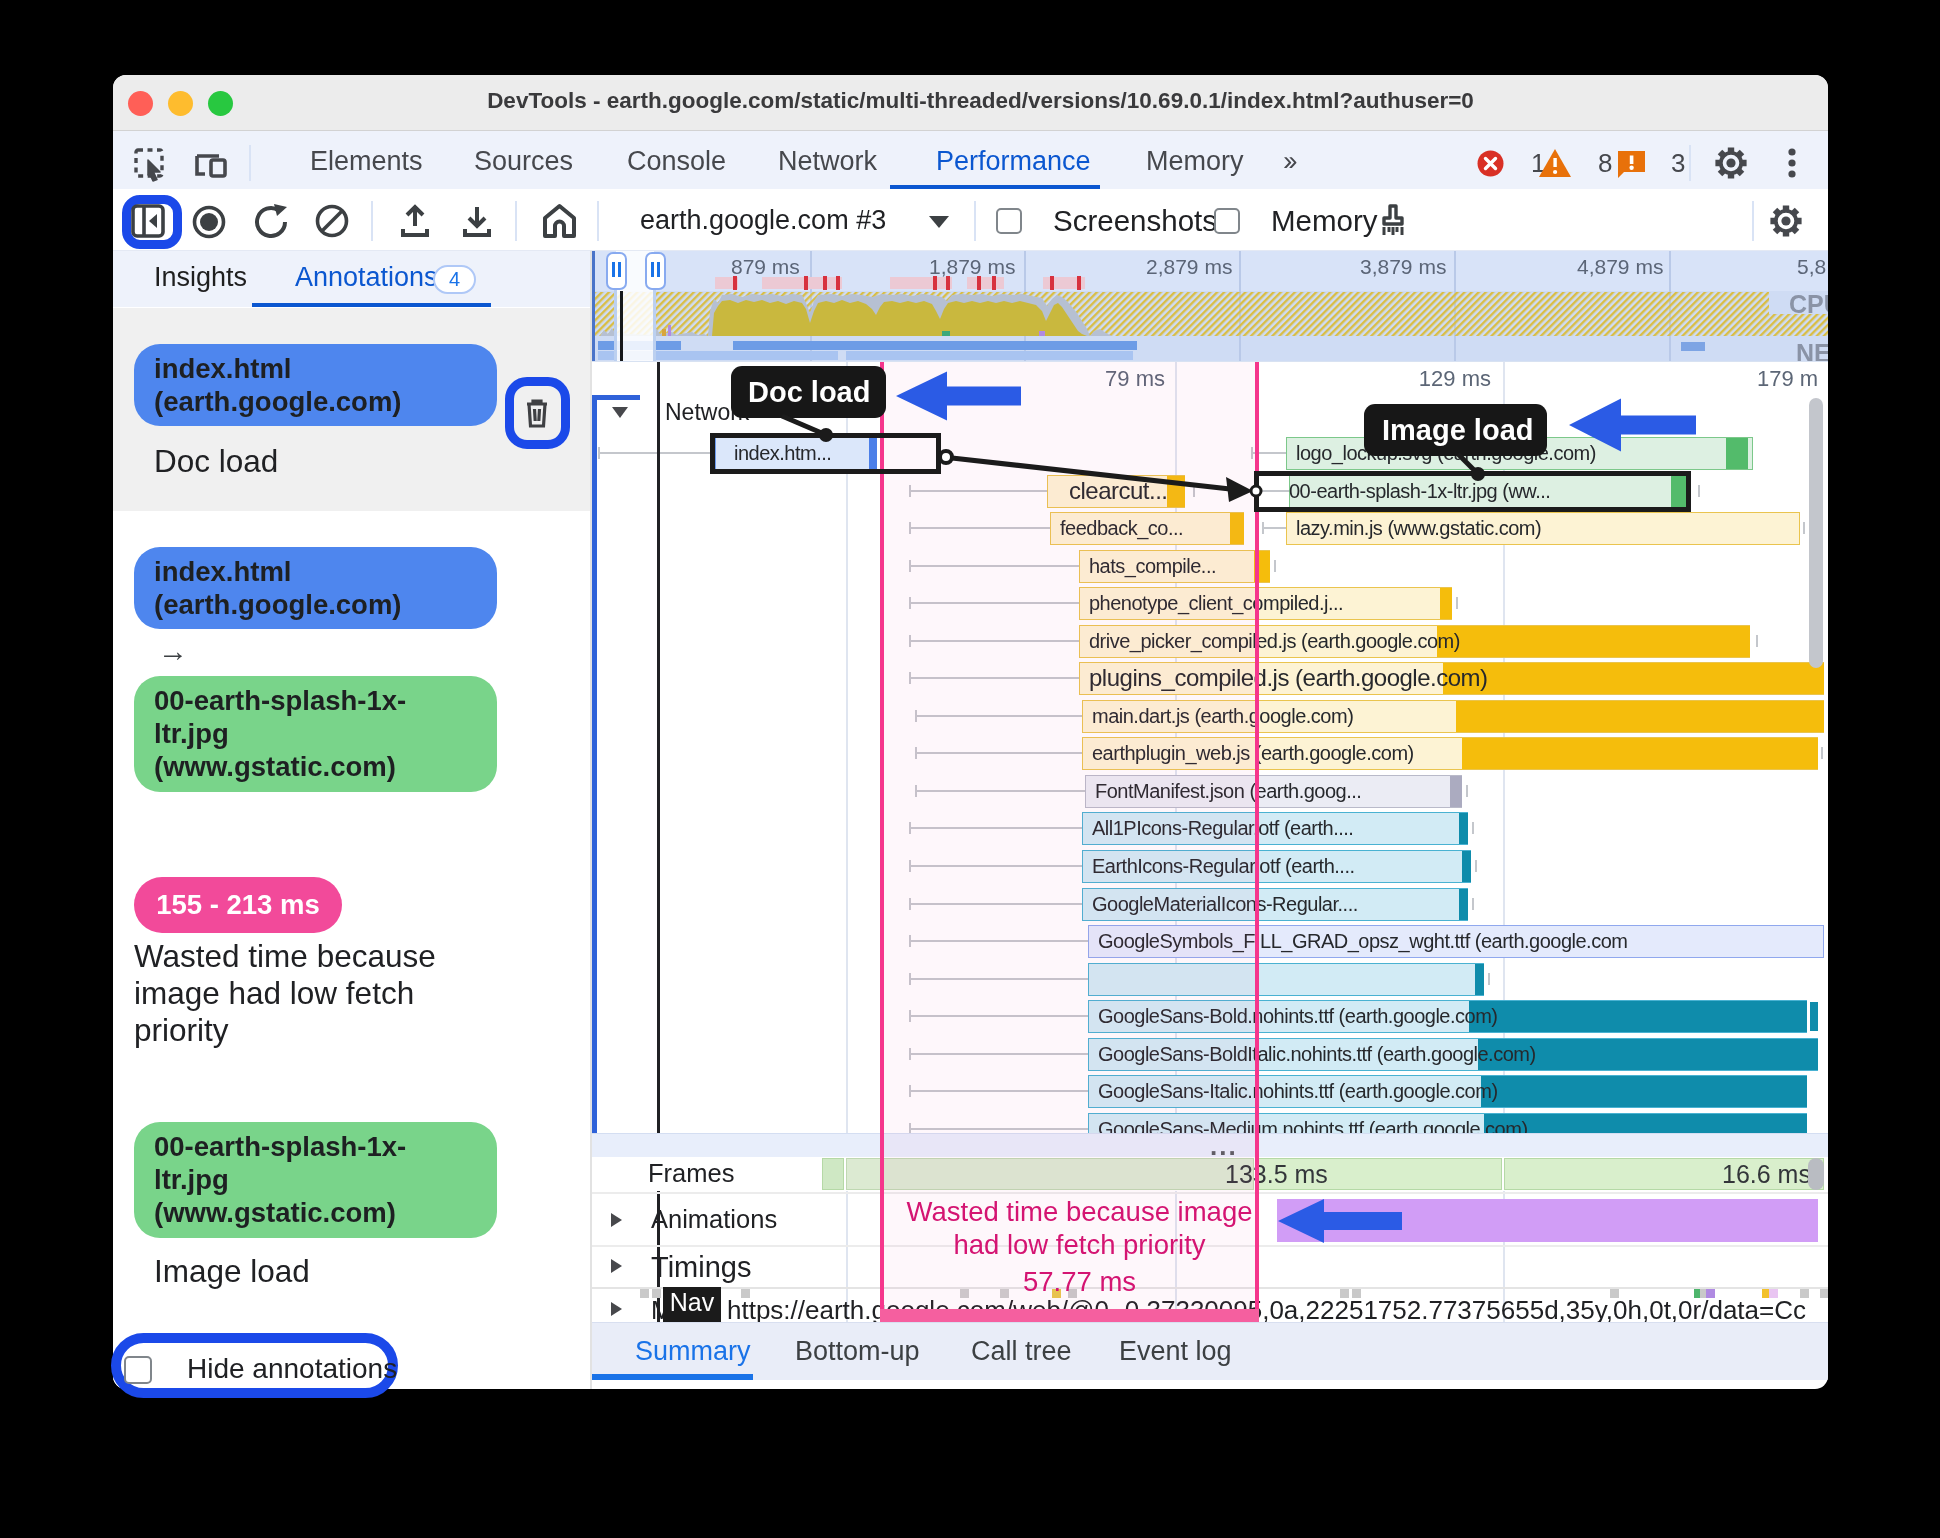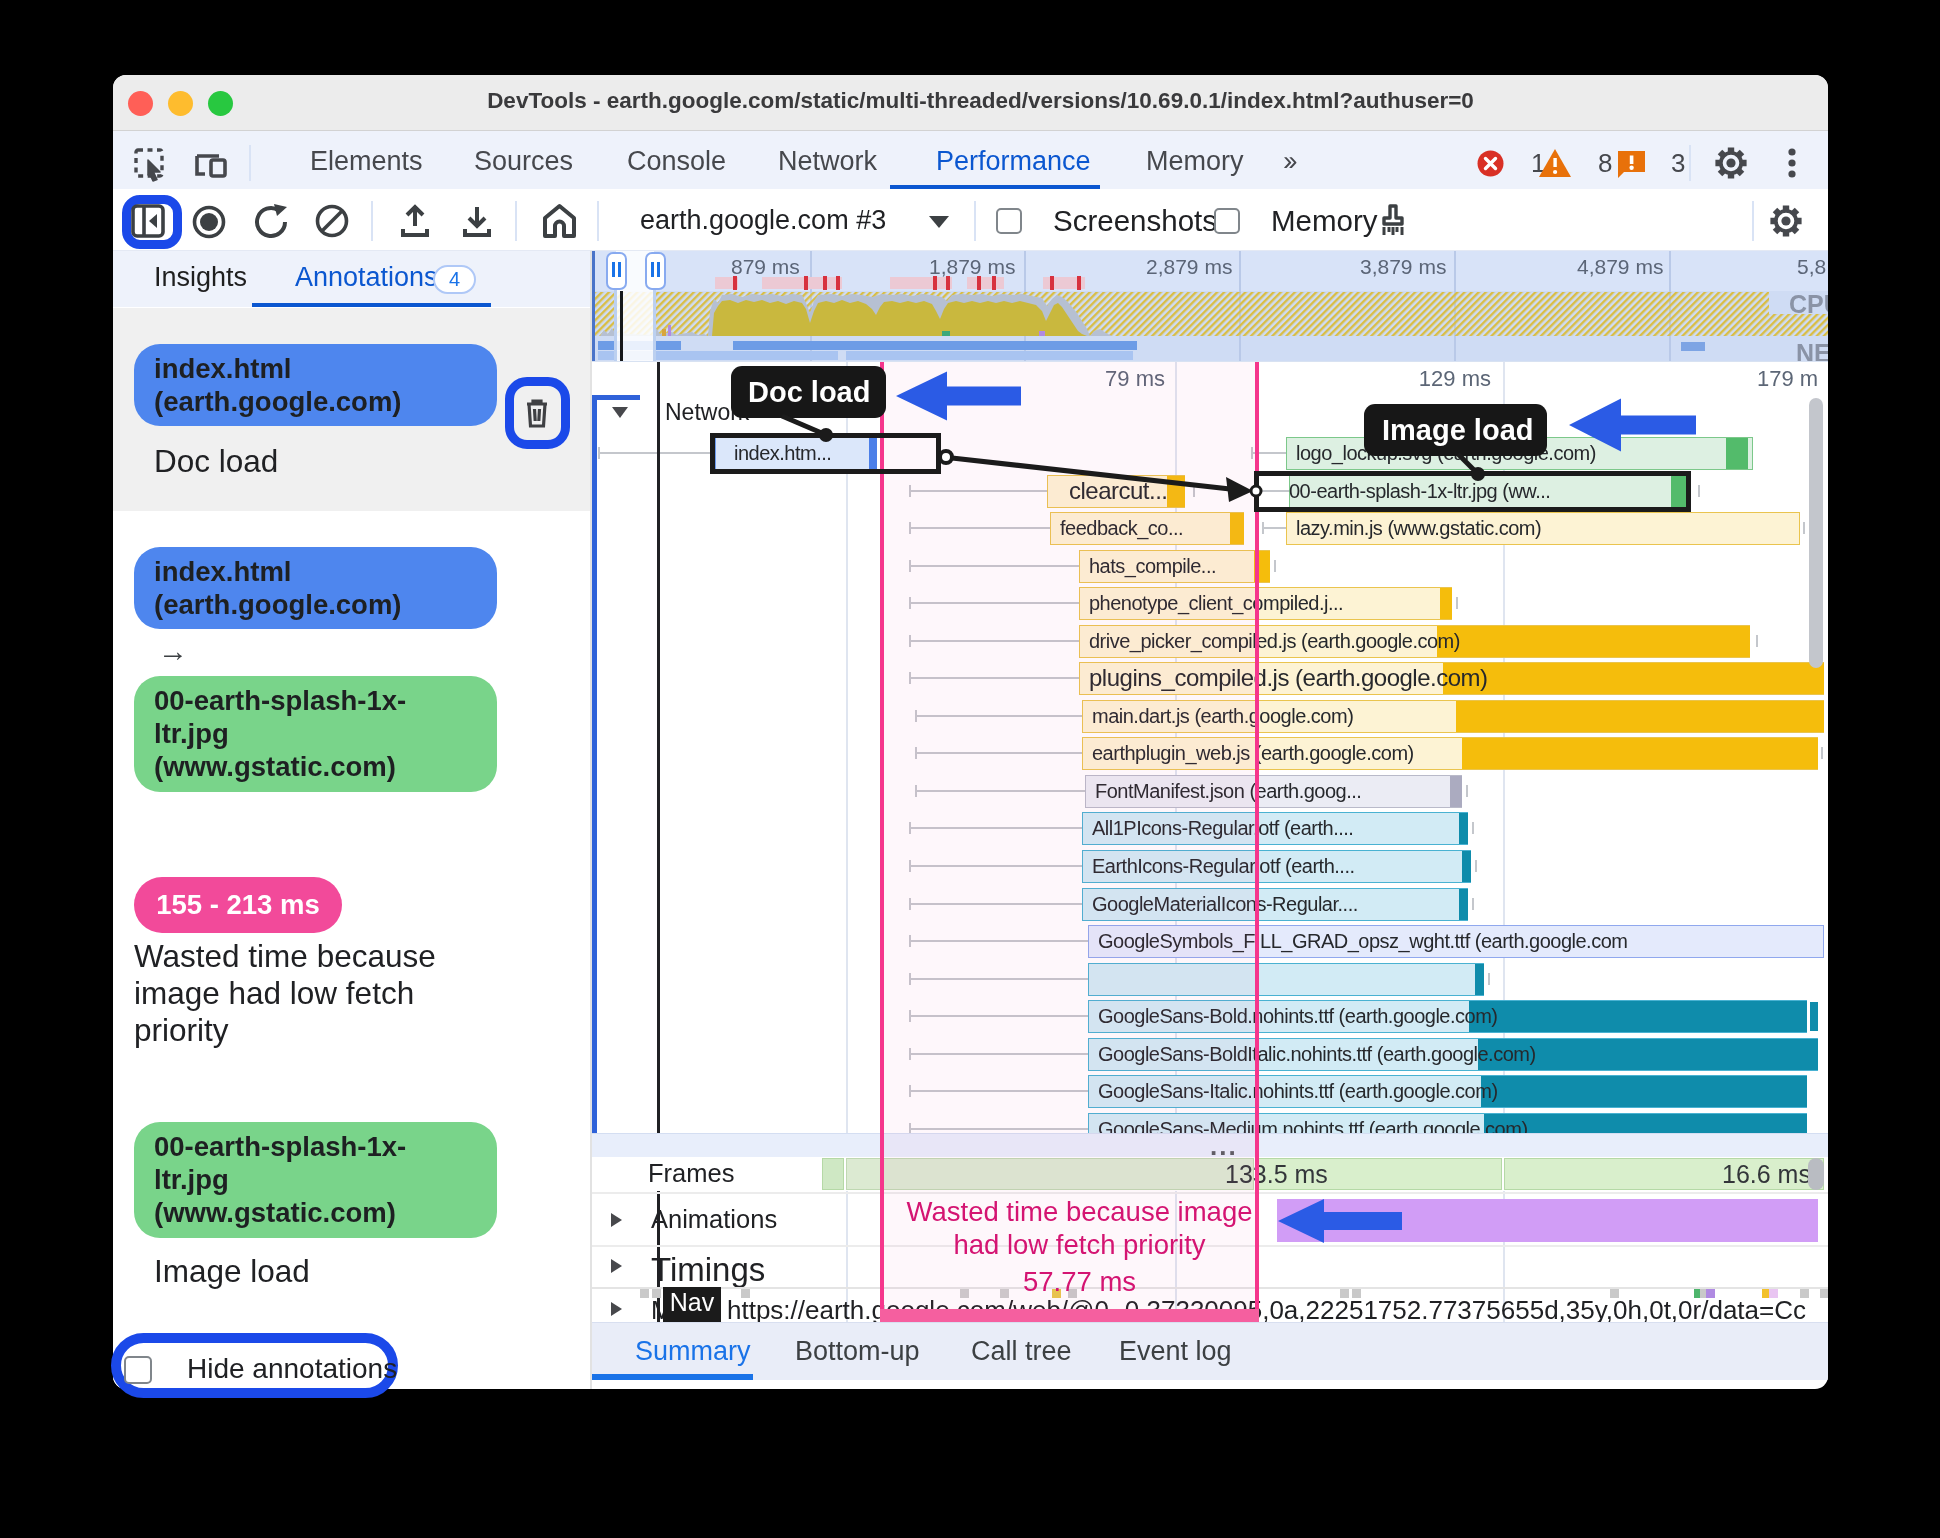--- a/index.html
+++ b/index.html
@@ -353,21 +353,21 @@
 <div style="left:592px;top:1192px;width:1236px;height:2px;background:#ececec;"></div>
 <svg style="left:609px;top:1211px" width="15" height="18" viewBox="0 0 15 18">
         <path d="M2 2 L13 9 L2 16 Z" fill="#47484c"></path>
       </svg>
 <div class="t" style="left:631px;top:1205px;width:180px;height:30px;font-size:25.5px;color:#202124;">Animations</div>
 <div style="left:1277px;top:1199px;width:541px;height:43px;background:#d19df6;"></div>
 <div style="left:592px;top:1245px;width:1236px;height:2px;background:#ececec;"></div>
 <svg style="left:609px;top:1257px" width="15" height="18" viewBox="0 0 15 18">
         <path d="M2 2 L13 9 L2 16 Z" fill="#47484c"></path>
       </svg>
-<div class="t" style="left:631px;top:1251px;width:140px;height:30px;font-size:33px;color:#202124;">Timings</div>
+<div class="t" style="left:631px;top:1251px;width:140px;height:30px;font-size:29px;color:#202124;">Timings</div>
 <div style="left:592px;top:1287px;width:1236px;height:2px;background:#e4e4e4;"></div>
 <div style="left:640px;top:1289px;width:9px;height:9px;background:#c9c9c9;"></div>
 <div style="left:652px;top:1289px;width:9px;height:9px;background:#c9c9c9;"></div>
 <div style="left:668px;top:1289px;width:9px;height:9px;background:#c9c9c9;"></div>
 <div style="left:700px;top:1289px;width:9px;height:9px;background:#bdbdbd;"></div>
 <div style="left:712px;top:1289px;width:9px;height:9px;background:#c9c9c9;"></div>
 <div style="left:741px;top:1289px;width:9px;height:9px;background:#c9c9c9;"></div>
 <div style="left:960px;top:1289px;width:9px;height:9px;background:#cccccc;"></div>
 <div style="left:1000px;top:1289px;width:9px;height:9px;background:#cccccc;"></div>
 <div style="left:1052px;top:1289px;width:9px;height:9px;background:#e8c84a;"></div>

